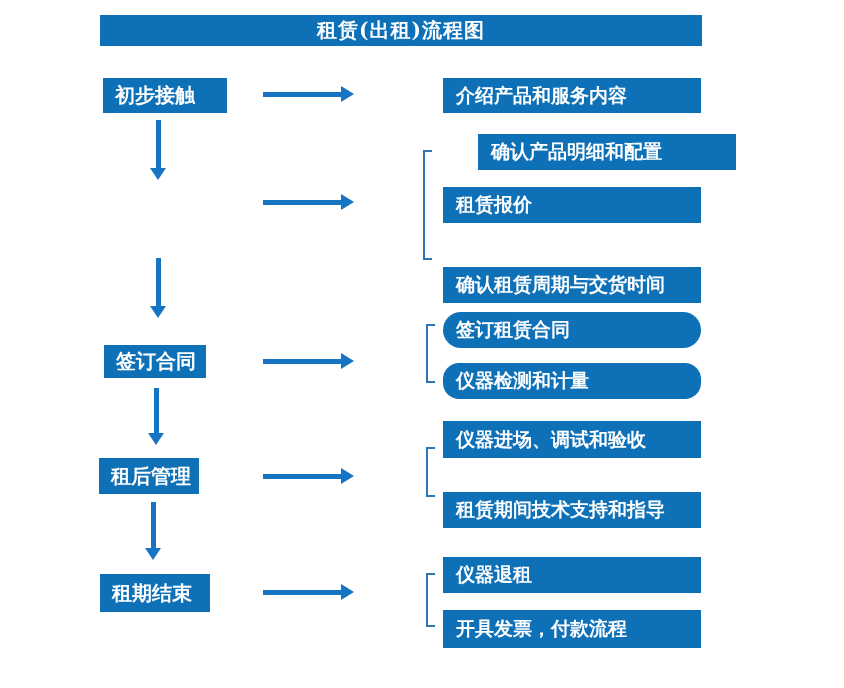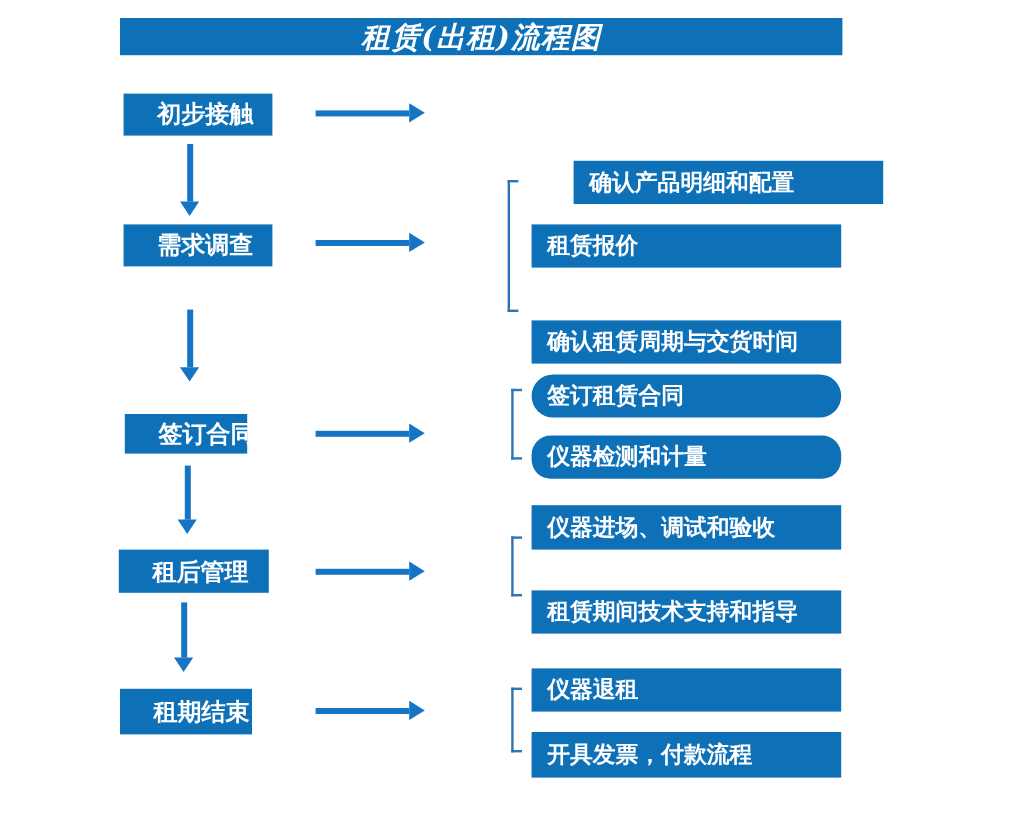--- a/index.html
+++ b/index.html
@@ -16,25 +16,24 @@
     background: #0E71B8;
     color: #ffffff;
     font-weight: bold;
     display: flex;
     align-items: center;
     box-sizing: border-box;
     white-space: nowrap;
   }
   .title-bar {
     justify-content: center;
-    font-size: 24px;
+    font-size: 20px;
     letter-spacing: 1px;
-    font-style: italic;
   }
-  .lbox { font-size: 20px; padding-left: 28px; }
+  .lbox { font-size: 20px; padding-left: 12px; }
   .rbox { font-size: 19px; padding-left: 13px; }
   
   .harrow { position: absolute; height: 16px; }
   .harrow .shaft {
     position: absolute; left: 0; top: 6px; height: 5px; width: 78px;
     background: #1574C4;
   }
   .harrow .head {
     position: absolute; left: 78px; top: 0;
     width: 0; height: 0;
@@ -66,25 +65,25 @@
   }
 </style>
 </head>
 <body>
 
 <div id="canvas">
 
   <div class="blue-box title-bar" style="left:100px; top:15px; width:602px; height:31px;">租赁(出租)流程图</div>
 
   <div class="blue-box lbox" style="left:103px; top:78px; width:124px; height:35px;">初步接触</div>
-  <div class="blue-box lbox" style="left:103px; top:187px; width:124px; height:35px;">需求调查</div>
   <div class="blue-box lbox" style="left:104px; top:345px; width:102px; height:33px;">签订合同</div>
-  <div class="blue-box lbox" style="left:99px; top:458px; width:125px; height:36px;">租后管理</div>
+  <div class="blue-box lbox" style="left:99px; top:458px; width:100px; height:36px;">租后管理</div>
   <div class="blue-box lbox" style="left:100px; top:574px; width:110px; height:38px;">租期结束</div>
 
+  <div class="blue-box rbox" style="left:443px; top:78px; width:258px; height:35px;">介绍产品和服务内容</div>
   <div class="blue-box rbox" style="left:443px; top:134px; width:258px; height:36px;margin-left:35px;">确认产品明细和配置</div>
   <div class="blue-box rbox" style="left:443px; top:187px; width:258px; height:36px;">租赁报价</div>
   <div class="blue-box rbox" style="left:443px; top:243px; width:258px; height:36px;margin-top:24px;">确认租赁周期与交货时间</div>
   <div class="blue-box rbox" style="left:443px; top:312px; width:258px; height:36px;border-radius:18px;">签订租赁合同</div>
   <div class="blue-box rbox" style="left:443px; top:363px; width:258px; height:36px;border-radius:16px;">仪器检测和计量</div>
   <div class="blue-box rbox" style="left:443px; top:421px; width:258px; height:37px;">仪器进场、调试和验收</div>
   <div class="blue-box rbox" style="left:443px; top:492px; width:258px; height:36px;">租赁期间技术支持和指导</div>
   <div class="blue-box rbox" style="left:443px; top:557px; width:258px; height:36px;">仪器退租</div>
   <div class="blue-box rbox" style="left:443px; top:610px; width:258px; height:38px;">开具发票，付款流程</div>
 

